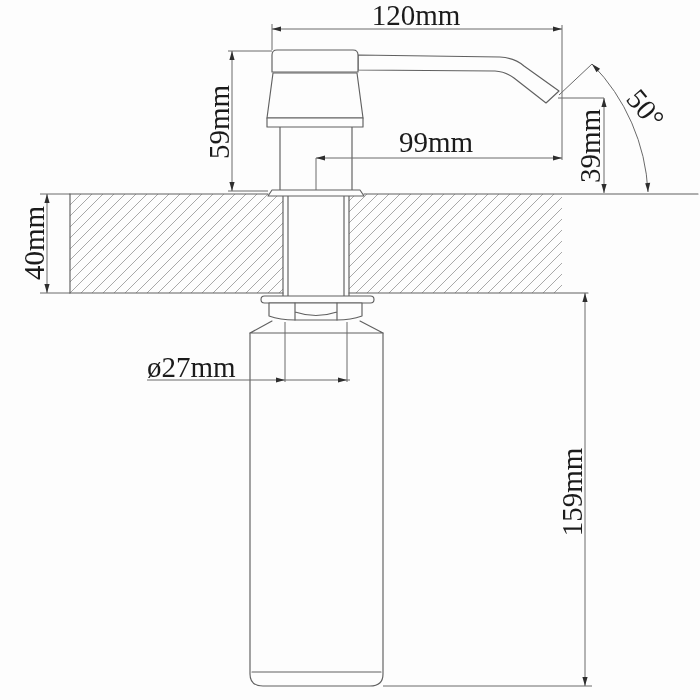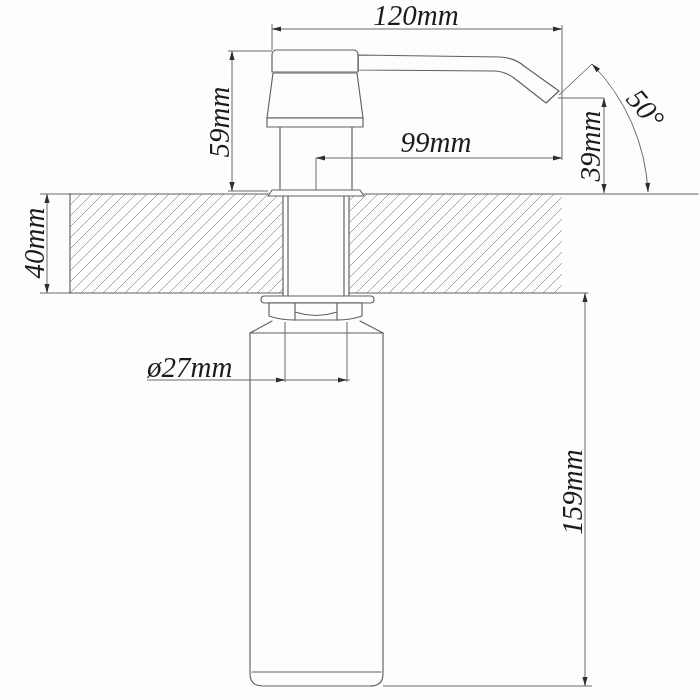--- a/index.html
+++ b/index.html
@@ -7,21 +7,20 @@
     padding: 0;
     background: #ffffff;
   }
   #stage {
     position: relative;
     width: 700px;
     height: 700px;
     background: #fdfdfd;
     overflow: hidden;
     font-family: "Liberation Serif", "DejaVu Serif", serif;
-    font-style: italic;
   }
   svg { display: block; }
   .outline {
     stroke: #606060;
     stroke-width: 1.15;
     fill: none;
     stroke-linecap: round;
     stroke-linejoin: round;
   }
   .outline-filled {

